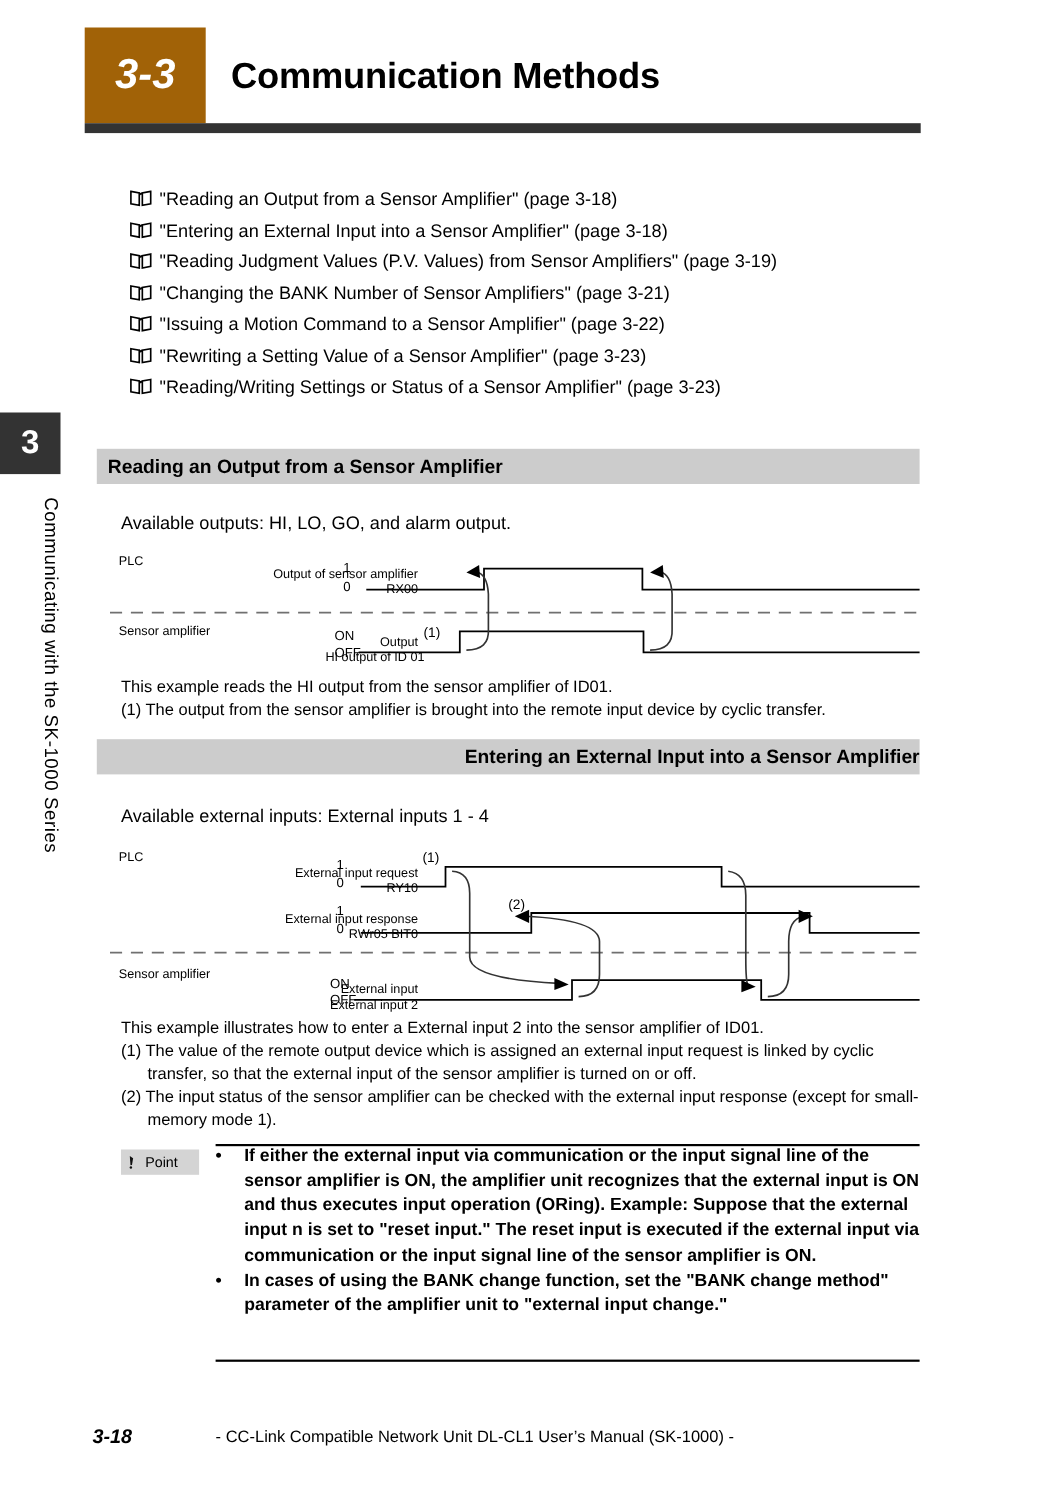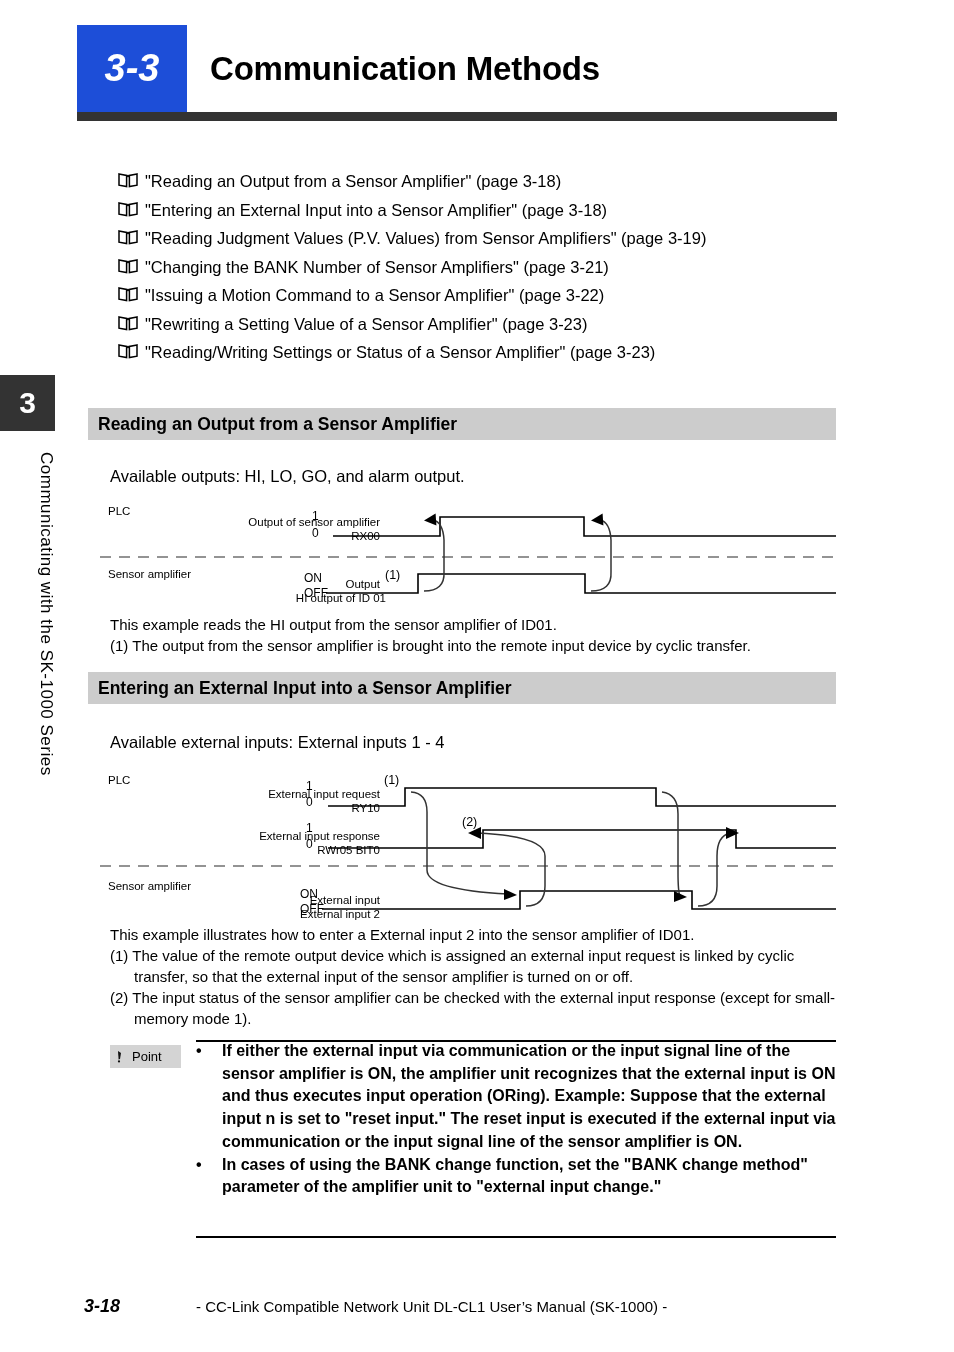--- a/index.html
+++ b/index.html
@@ -16,21 +16,21 @@
     font-size:30px;font-weight:bold;letter-spacing:0;
   }
   #side-vertical{
     position:absolute;left:20px;top:452px;width:36px;height:610px;
     writing-mode:vertical-rl;text-orientation:mixed;
     font-size:17px;letter-spacing:.5px;color:#000;white-space:nowrap;
   }
   
   #header{position:absolute;left:77px;top:25px;width:760px;height:95px;}
   #header-num{
-    position:absolute;left:0;top:0;width:110px;height:87px;background:#1d4ed8;
+    position:absolute;left:0;top:0;width:110px;height:87px;background:#a16207;
     color:#fff;font-size:38px;font-weight:bold;font-style:italic;
     display:flex;align-items:center;justify-content:center;
   }
   #header-title{
     position:absolute;left:133px;top:0;height:87px;display:flex;align-items:center;
     font-size:33px;font-weight:bold;letter-spacing:-.2px;
   }
   #header-rule{position:absolute;left:0;top:87px;width:760px;height:9px;background:#333333;}
   
   #intro{position:absolute;left:110px;top:167px;width:740px;}
@@ -165,21 +165,21 @@
   </svg>
 </div>
 
 <div class="para" style="top:614px;">
   <span>This example reads the HI output from the sensor amplifier of ID01.</span>
   <div id="s1-notes">
       <span class="hang">(1) The output from the sensor amplifier is brought into the remote input device by cyclic transfer.</span>
     </div>
 </div>
 
-<div class="section-bar" style="top:672px;">
+<div class="section-bar" style="top:672px;justify-content:flex-end;">
   <span>Entering an External Input into a Sensor Amplifier</span>
 </div>
 <div class="sub-head" style="top:733px;">
   <b>Available external inputs</b><span>: External inputs 1 - 4</span>
 </div>
 
 <div class="diagram" style="top:770px;height:150px;">
   <div class="dlabel" style="left:8px;top:4px;">PLC</div>
   <div class="dlabel r" style="left:0px;top:18px;width:280px;">External input request</div>
   <div class="dlabel r" style="left:0px;top:32px;width:280px;">RY10</div>

